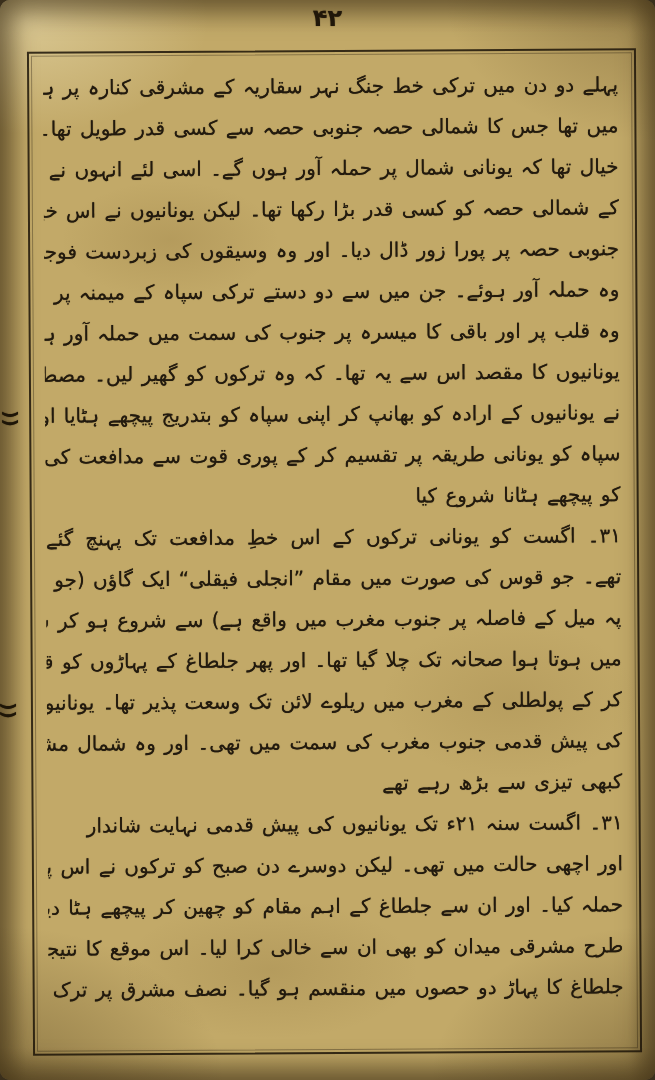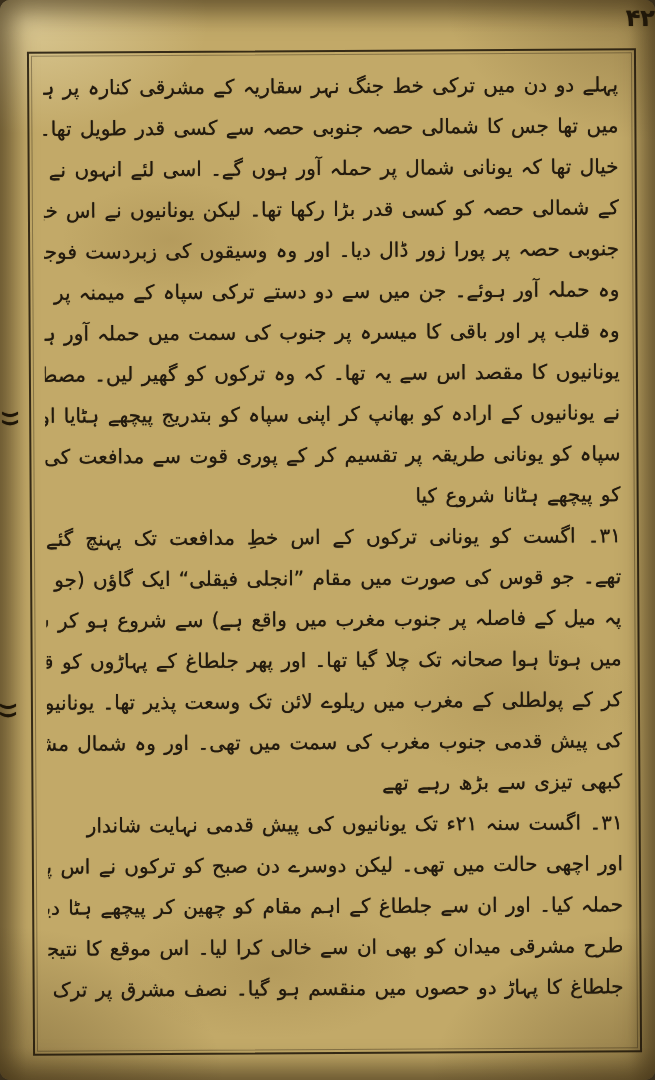--- a/index.html
+++ b/index.html
@@ -20,21 +20,21 @@
     border-radius:10px;
     font-family:"DejaVu Sans", sans-serif;
   }
   .stain{position:absolute;border-radius:50%;pointer-events:none;}
   .stain.s1{left:60px;top:180px;width:220px;height:120px;background:radial-gradient(ellipse, rgba(120,92,40,.18), rgba(120,92,40,0) 70%);}
   .stain.s2{left:380px;top:620px;width:260px;height:160px;background:radial-gradient(ellipse, rgba(120,92,40,.15), rgba(120,92,40,0) 70%);}
   .stain.s3{left:120px;top:900px;width:300px;height:140px;background:radial-gradient(ellipse, rgba(110,84,36,.16), rgba(110,84,36,0) 70%);}
 
   .page-number{
     position:absolute;top:4px;left:0;right:0;
-    text-align:right;
+    text-align:center;
     font-size:24px;font-weight:bold;
     color:#201709;
     text-shadow:0 0 1px rgba(32,23,9,.7);
   }
 
   .frame{
     position:absolute;
     top:50px;left:30px;right:16px;bottom:26px;
     border:2.5px solid rgba(28,20,8,.85);
     transform:rotate(-0.35deg);

